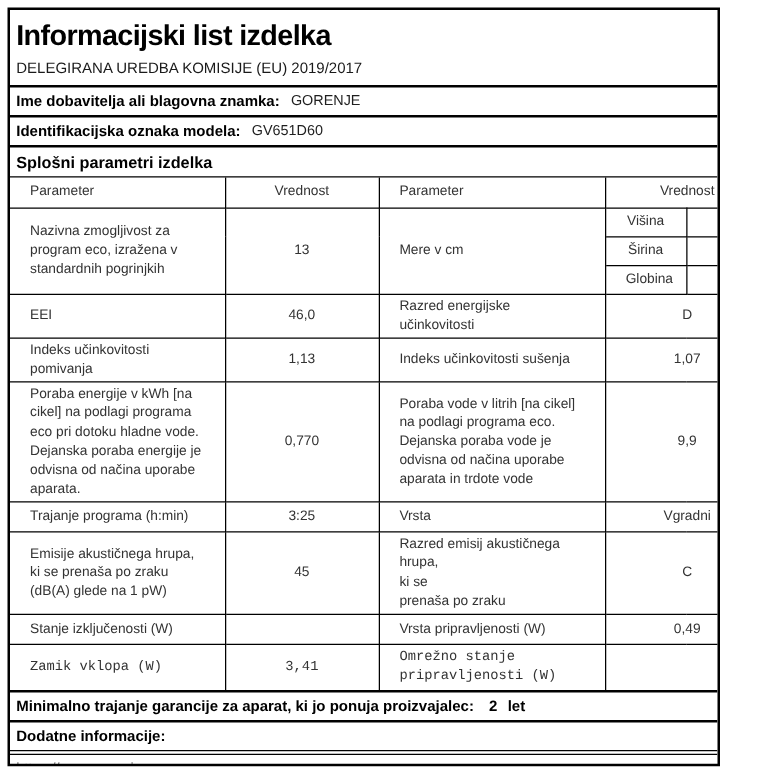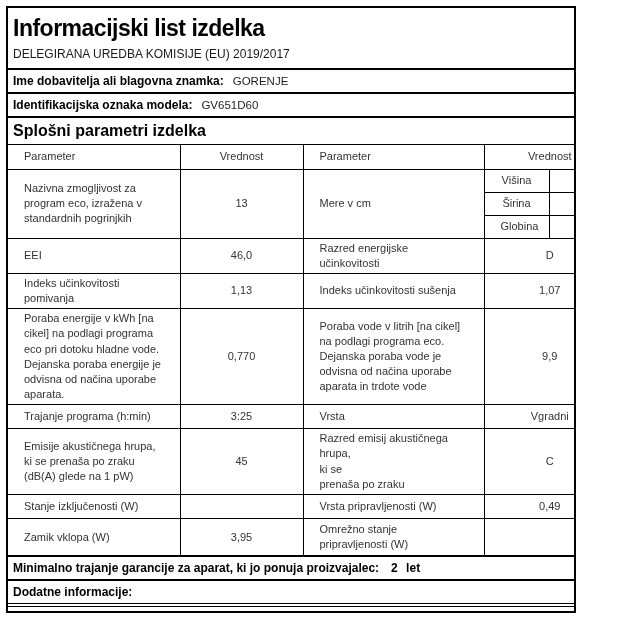--- a/index.html
+++ b/index.html
@@ -7,27 +7,27 @@
   .sheet{position:absolute;left:6px;top:6px;width:570px;height:607px;box-sizing:border-box;border:2px solid #000;background:#fff;overflow:hidden;}
 
   .title-block{padding:6px 10px 5px 5px;height:49px;}
   .doc-title{font-size:23px;font-weight:bold;letter-spacing:-0.5px;line-height:1.25;}
   .doc-subtitle{font-size:12px;margin-top:4px;color:#1a1a1a;}
 
   .info-row{border-top:2px solid #000;padding:4px 6px 3px 5px;font-size:12px;line-height:15px;display:flex;align-items:flex-start;box-sizing:border-box;min-height:24px;}
   .lbl{font-weight:bold;white-space:nowrap;}
   .val{font-size:11.5px;margin-left:9px;color:#1f1f1f;}
 
-  .section-row{border-top:2px solid #000;border-bottom:1px solid #000;padding:4px 6px 4px 5px;font-size:16px;font-weight:bold;box-sizing:border-box;min-height:24px;}
+  .section-row{border-top:2px solid #000;border-bottom:1px solid #000;padding:4px 6px 4px 5px;font-size:13px;font-weight:bold;box-sizing:border-box;min-height:24px;}
 
   table.params{width:100%;border-collapse:collapse;border-style:hidden;table-layout:fixed;}
   table.params td{border:1px solid #000;font-size:11px;color:#333;padding:2px 16px;vertical-align:middle;line-height:1.38;box-sizing:border-box;overflow:hidden;margin-left:37px;}
   td.p{text-align:left;}
   td.v{text-align:center;}
-  tr.r24{height:24px;} tr.r23{height:23px;} tr.r94{height:94px;} tr.r52{height:52px;} tr.r37{height:37px;}
+  tr.r24{height:24px;} tr.r23{height:23px;} tr.r94{height:94px;} tr.r52{height:52px;} tr.r37{height:37px;font-family:Liberation Mono, monospace;}
   td.preline{white-space:pre-line;}
 
   .guarantee-row .g-val{font-weight:bold;font-size:12px;margin-left:12px;word-spacing:5px;}
   .url-row{border-top:2px solid #000;padding:5px 6px 4px 5px;font-size:11.5px;color:#333;box-sizing:border-box;min-height:25px;}
 </style>
 </head>
 <body>
 
 <div class="sheet">
 
@@ -120,21 +120,21 @@
 
       <tr class="r24">
         <td class="p">Stanje izključenosti (W)</td>
         <td class="v"></td>
         <td class="p">Vrsta pripravljenosti (W)</td>
         <td class="v" colspan="2">0,49</td>
       </tr>
 
       <tr class="r37">
         <td class="p">Zamik vklopa (W)</td>
-        <td class="v">3,95</td>
+        <td class="v">3,41</td>
         <td class="p">Omrežno stanje pripravljenosti (W)</td>
         <td class="v" colspan="2"></td>
       </tr>
     </tbody>
   </table>
 
   <div class="info-row guarantee-row">
     <span class="lbl">Minimalno trajanje garancije za aparat, ki jo ponuja proizvajalec:</span>
     <span class="g-val">2 let</span>
   </div>

